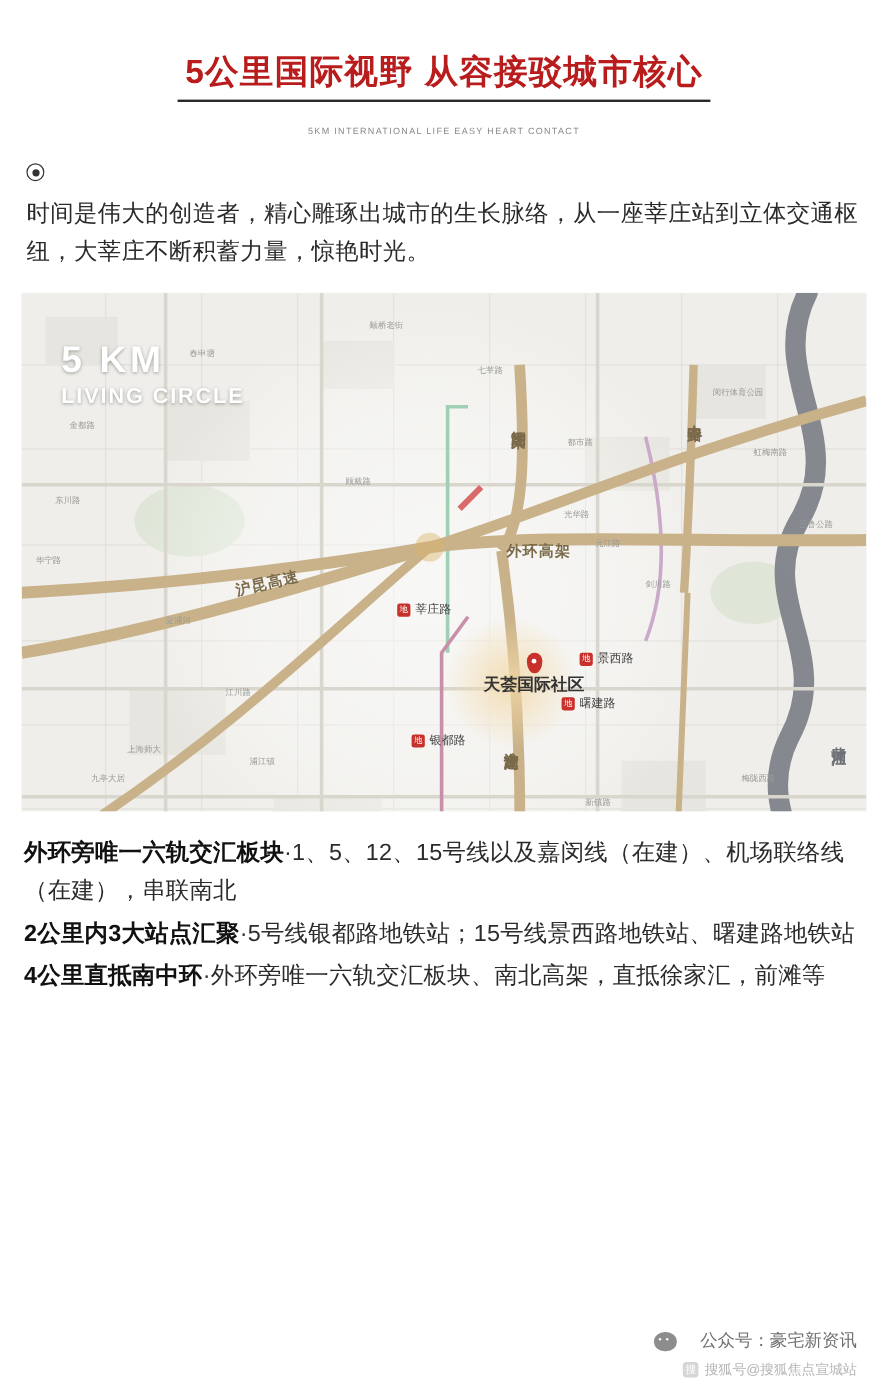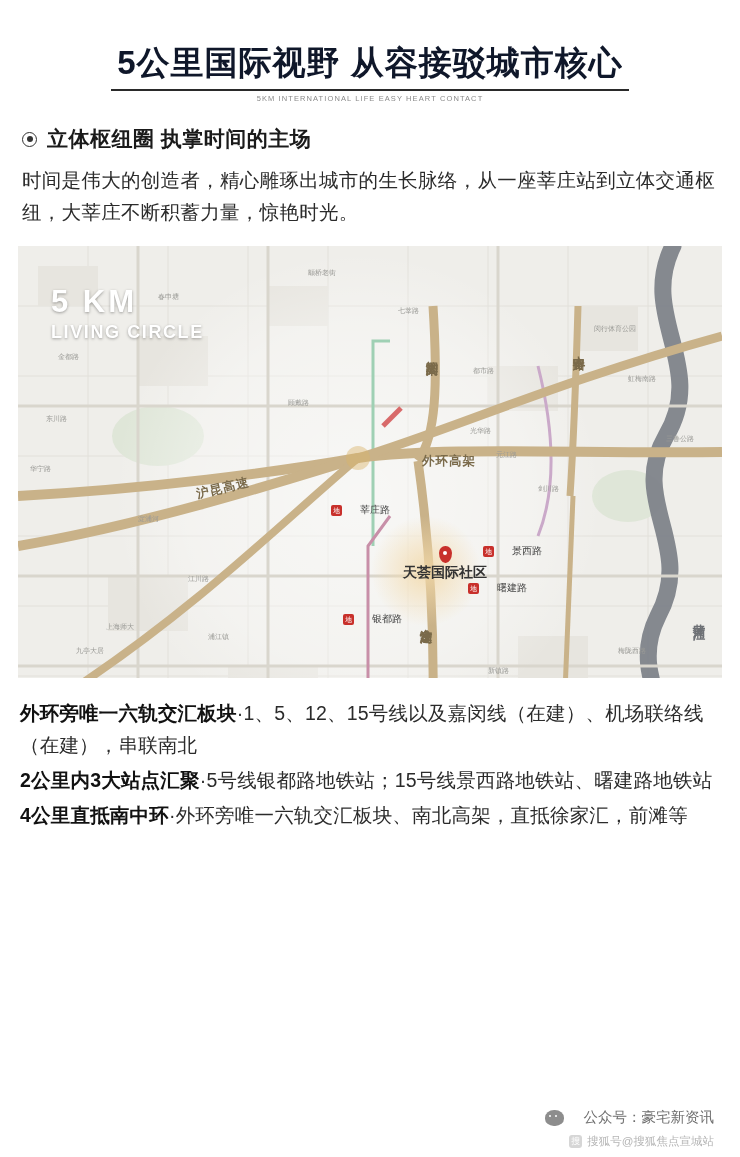--- a/index.html
+++ b/index.html
@@ -9,31 +9,31 @@
     background: #ffffff;
     font-family: "Liberation Sans", "DejaVu Sans", sans-serif;
     color: #1f1f1f;
     overflow: hidden;
   }
   .page { position: relative; width: 740px; height: 1157px; background:#fff; }
 
   
   .header { padding: 42px 26px 0 26px; text-align: center; }
   .header-title {
-    font-size: 33px;
+    font-size: 28px;
     font-weight: bold;
     letter-spacing: 1px;
-    color: #0f172a;
+    color: #b91c1c;
     line-height: 1.25;
     display: inline-block;
     border-bottom: 2px solid #2a2a2a;
     padding: 0 6px 6px 6px;
   }
   .header-sub {
-    margin-top: 3px;
+    margin-top: 20px;
     font-size: 7.5px;
     letter-spacing: 1.1px;
     color: #8a8a8a;
     font-family: "Liberation Sans", sans-serif;
   }
 
   
   .section-head {
     display: flex;
     align-items: center;
@@ -106,21 +106,21 @@
     font-size: 12.5px;
     font-weight: bold;
     letter-spacing: 2px;
     writing-mode: vertical-rl;
     z-index: 4;
   }
   .metro-stop {
     position: absolute;
     display: flex;
     align-items: center;
-    gap: 18px;
+    gap: 4px;
     z-index: 6;
     white-space: nowrap;
   }
   .metro-dot {
     width: 11px; height: 11px;
     background: #c8302b;
     border-radius: 2px;
     color: #fff;
     font-size: 7px;
     line-height: 11px;
@@ -234,21 +234,20 @@
 
 <div class="page">
 
   <div class="header">
     <div class="header-title">5公里国际视野 从容接驳城市核心</div>
     <div class="header-sub">5KM INTERNATIONAL LIFE EASY HEART CONTACT</div>
   </div>
 
   <div class="section-head">
     <span class="bullet-icon"></span>
-    <span class="section-title">立体枢纽圈 执掌时间的主场</span>
   </div>
 
   <div class="intro">时间是伟大的创造者，精心雕琢出城市的生长脉络，从一座莘庄站到立体交通枢纽，大莘庄不断积蓄力量，惊艳时光。</div>
 
   <div class="map-wrap">
     <svg class="map-svg" viewBox="0 0 704 500" preserveAspectRatio="none">
       <defs>
         <radialGradient id="circ" cx="50%" cy="50%" r="50%">
           <stop offset="0%" stop-color="#ffffff" stop-opacity="0.55"></stop>
           <stop offset="70%" stop-color="#ffffff" stop-opacity="0.30"></stop>

